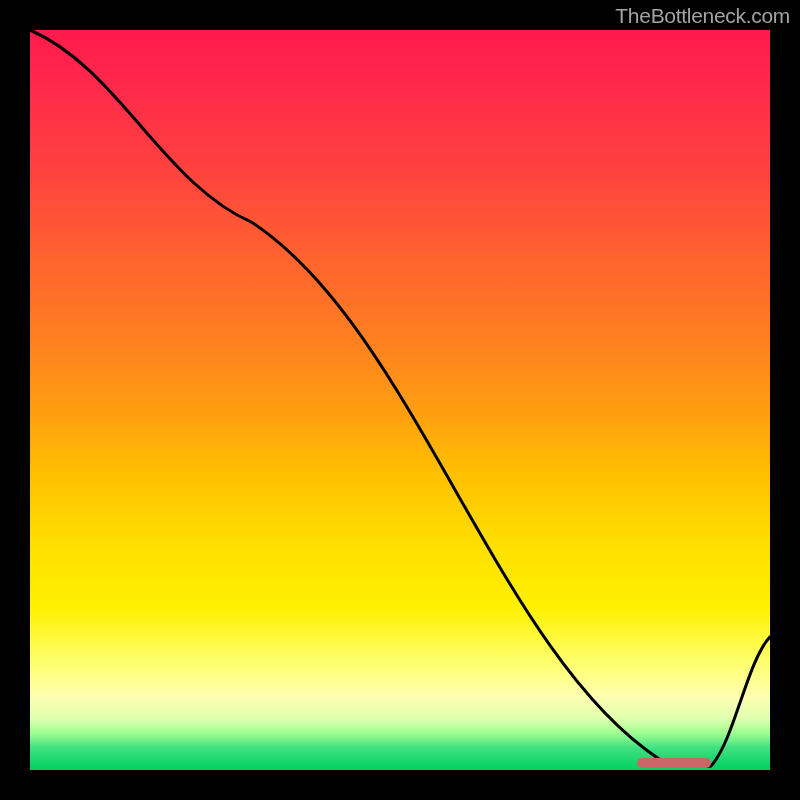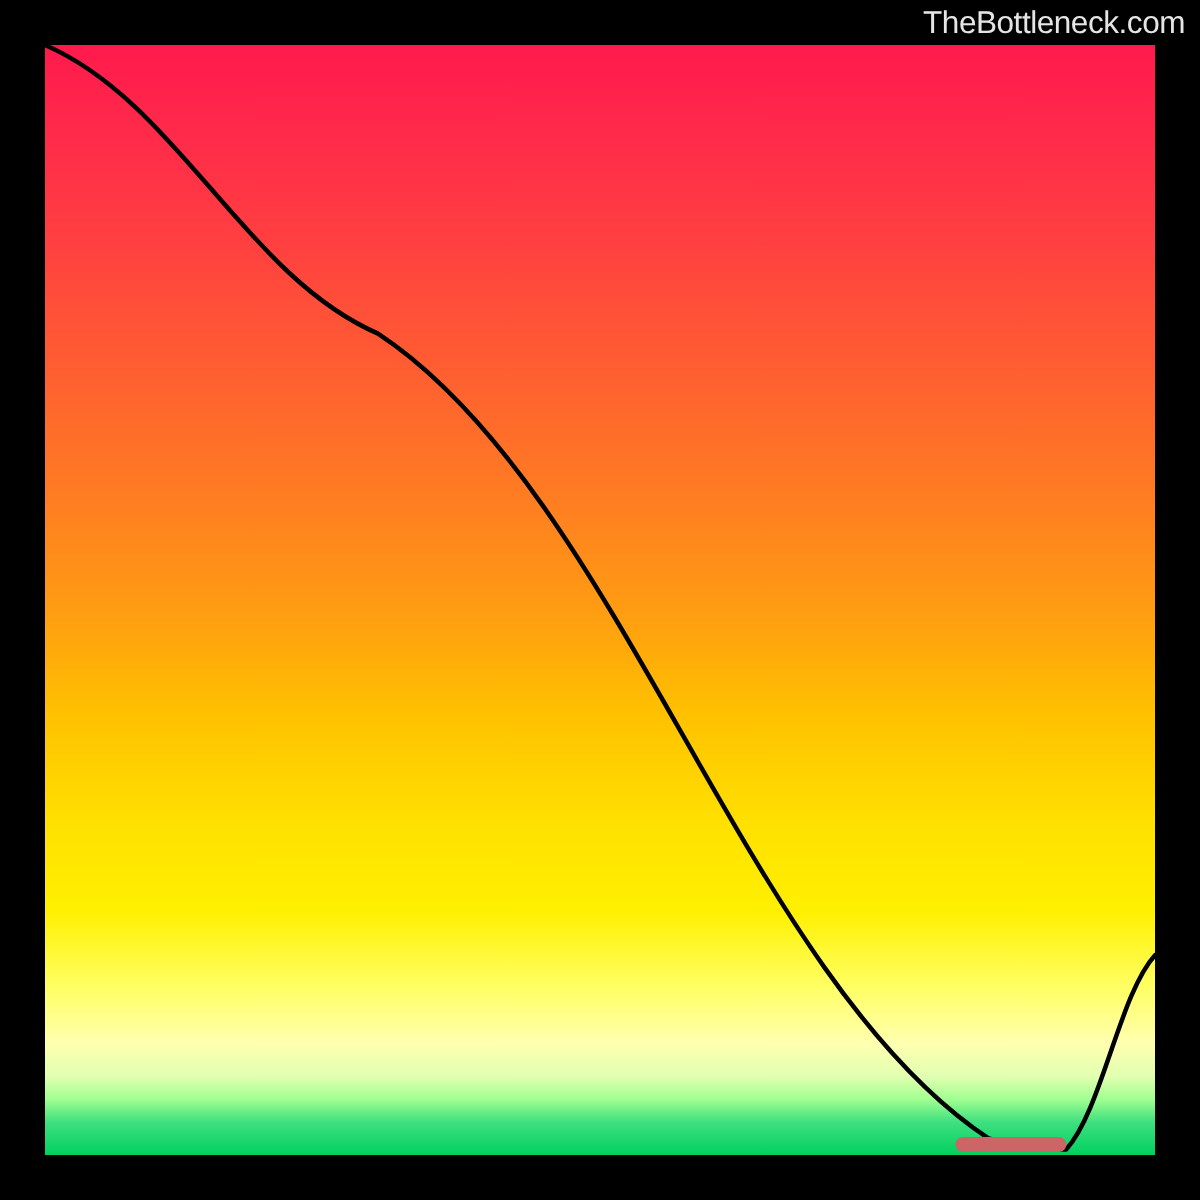--- a/index.html
+++ b/index.html
@@ -46,21 +46,21 @@
     left: 0;
     top: 0;
     width: 740px;
     height: 740px;
     overflow: visible;
   }
   .watermark {
     position: absolute;
     top: 4px;
     right: 10px;
-    color: #e5e5e5;
+    color: #a3a3a3;
     font-size: 21px;
     font-weight: 500;
     letter-spacing: -0.3px;
   }
   .marker {
     position: absolute;
     height: 10px;
     background: #cc6666;
     border-radius: 5px;
   }

